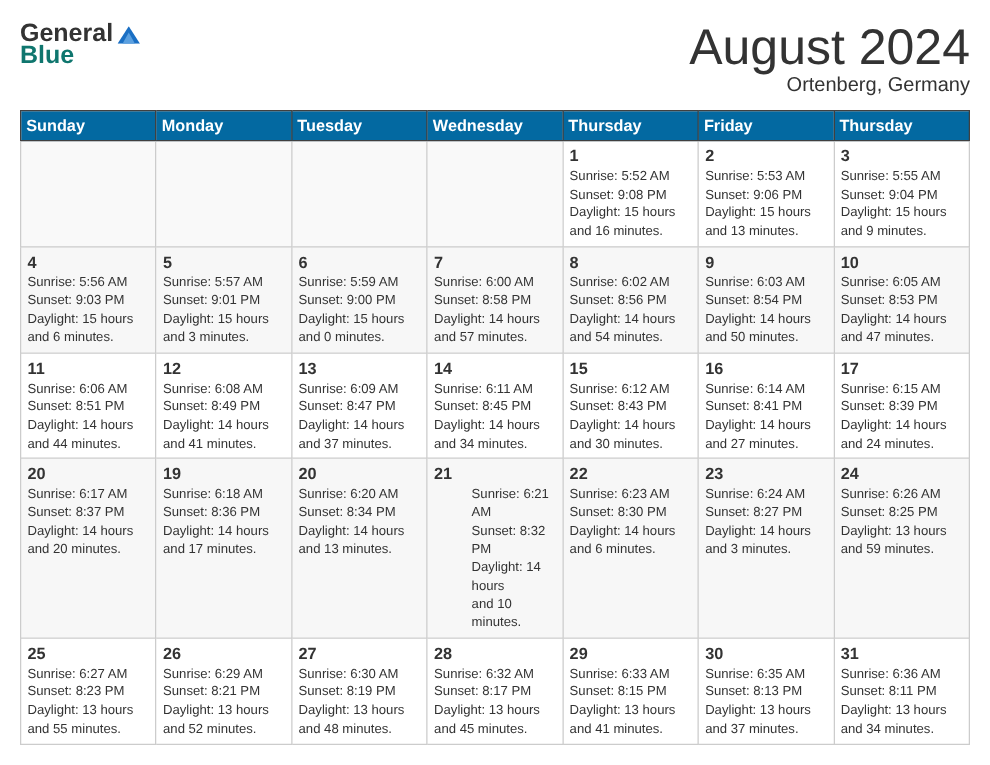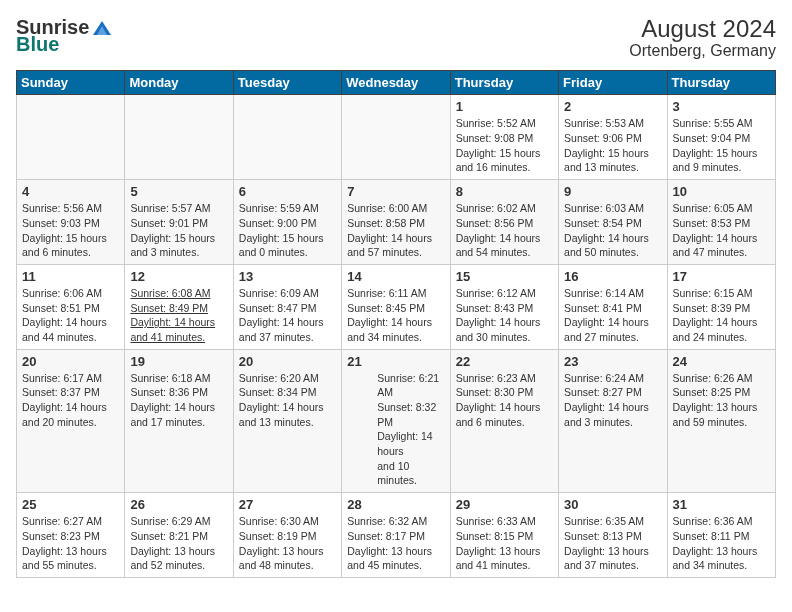--- a/index.html
+++ b/index.html
@@ -38,21 +38,21 @@
     }
     .logo-icon {
       width: 18px;
       height: 14px;
       margin-left: 2px;
     }
     .title-block {
       text-align: right;
     }
     .month-year {
-      font-size: 24px;
+      font-size: 40px;
       font-weight: normal;
       color: #333;
       line-height: 1.1;
     }
     .location {
       font-size: 16px;
       color: #333;
     }
     .calendar {
       width: 100%;
@@ -102,21 +102,21 @@
     .week-row:nth-child(even) td.empty {
       background: #f2f2f2;
     }
   </style>
 </head>
 <body>
 
 <div class="header">
   <div class="logo">
     <div class="logo-text">
-      <span class="logo-general">Sunrise</span>
+      <span class="logo-general">General</span>
       <svg class="logo-icon" viewBox="0 0 18 14" xmlns="http://www.w3.org/2000/svg">
         <polygon points="0,14 9,0 18,14" fill="#1a6fc4"></polygon>
         <polygon points="4,14 9,5 14,14" fill="#5ba0e0"></polygon>
       </svg>
     </div>
     <span class="logo-blue" style="margin-top:-6px; color:#0f766e; font-size:20px; font-weight:bold;">Blue</span>
   </div>
   <div class="title-block">
     <div class="month-year">August 2024</div>
     <div class="location">Ortenberg, Germany</div>
@@ -217,21 +217,21 @@
       <tr class="week-row">
         <td>
           <span class="day-number">11</span>
           <div class="day-info" style="white-space: pre-line;">Sunrise: 6:06 AM
 Sunset: 8:51 PM
 Daylight: 14 hours
 and 44 minutes.</div>
         </td>
         <td>
           <span class="day-number">12</span>
-          <div class="day-info" style="white-space: pre-line; text-decoration: underline;">Sunrise: 6:08 AM
+          <div class="day-info" style="white-space: pre-line;">Sunrise: 6:08 AM
 Sunset: 8:49 PM
 Daylight: 14 hours
 and 41 minutes.</div>
         </td>
         <td>
           <span class="day-number">13</span>
           <div class="day-info" style="white-space: pre-line;">Sunrise: 6:09 AM
 Sunset: 8:47 PM
 Daylight: 14 hours
 and 37 minutes.</div>

